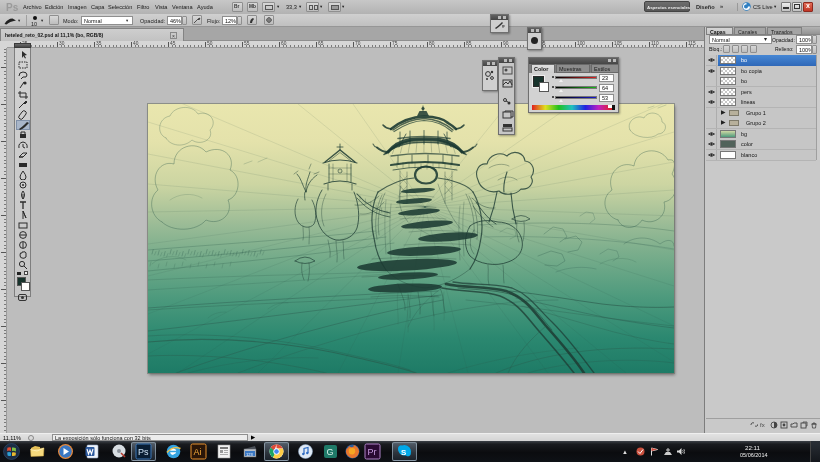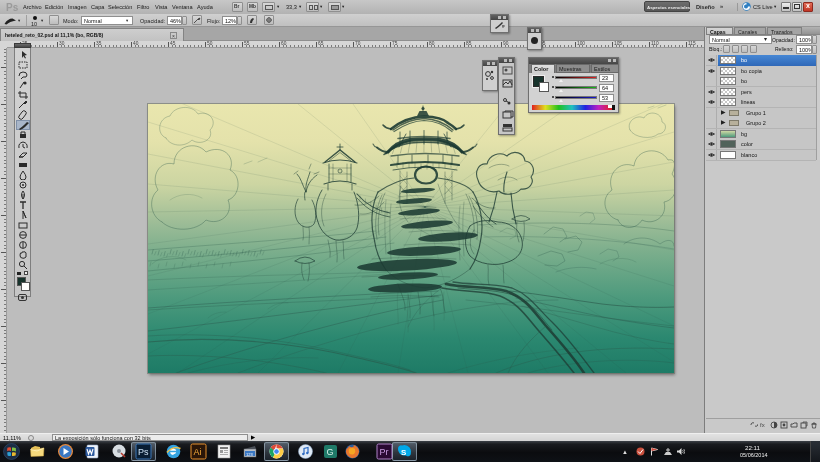--- a/index.html
+++ b/index.html
@@ -1204,21 +1204,21 @@
         <text x="4.5" y="12" font-size="9" fill="#d8efe8">G</text>
       </svg>
     </div>
     <div class="tbi" style="left:344px;">
       <svg width="17" height="17" viewBox="0 0 17 17">
         <circle cx="8.5" cy="8.5" r="7" fill="#2a5d9e"></circle>
         <path d="M8.5 2 a6.5 6.5 0 1 1-6 4 q2-1 2.5-3 q1 1.5 3.5 1 q3-1 0-2 Z" fill="#e8762d"></path>
         <path d="M5 6 q3-2 6 0 q1 3-1 5 q-3 1.5-5-1 q-0.5-2 0-4" fill="#f5a623"></path>
       </svg>
     </div>
-    <div class="tbi" style="left:376px;">
+    <div class="tbi" style="left:364px;">
       <svg width="17" height="17" viewBox="0 0 17 17">
         <rect x="1" y="1" width="15" height="15" rx="1.5" fill="#2a0a33" stroke="#b083c9" stroke-width="1"></rect>
         <text x="3.5" y="12" font-family="Liberation Sans" font-size="9" fill="#c79be0">Pr</text>
       </svg>
     </div>
     <div style="position:absolute; left:392px; top:1px; width:25px; height:19px; background:linear-gradient(rgba(150,170,190,0.45),rgba(70,90,110,0.25)); border:1px solid rgba(200,220,235,0.5); border-radius:2px;"></div>
     <div class="tbi" style="left:396px;">
       <svg width="17" height="17" viewBox="0 0 17 17">
         <path d="M8.5 2 a6.5 6.5 0 0 1 6.3 8 a2.8 2.8 0 0 1-4.8 2.4 a6.5 6.5 0 0 1-7.8-7.8 A2.8 2.8 0 0 1 6 2.5 a6.5 6.5 0 0 1 2.5-0.5" fill="#00a8e8"></path>
         <text x="5" y="12" font-size="8" font-weight="bold" fill="#fff">S</text>

